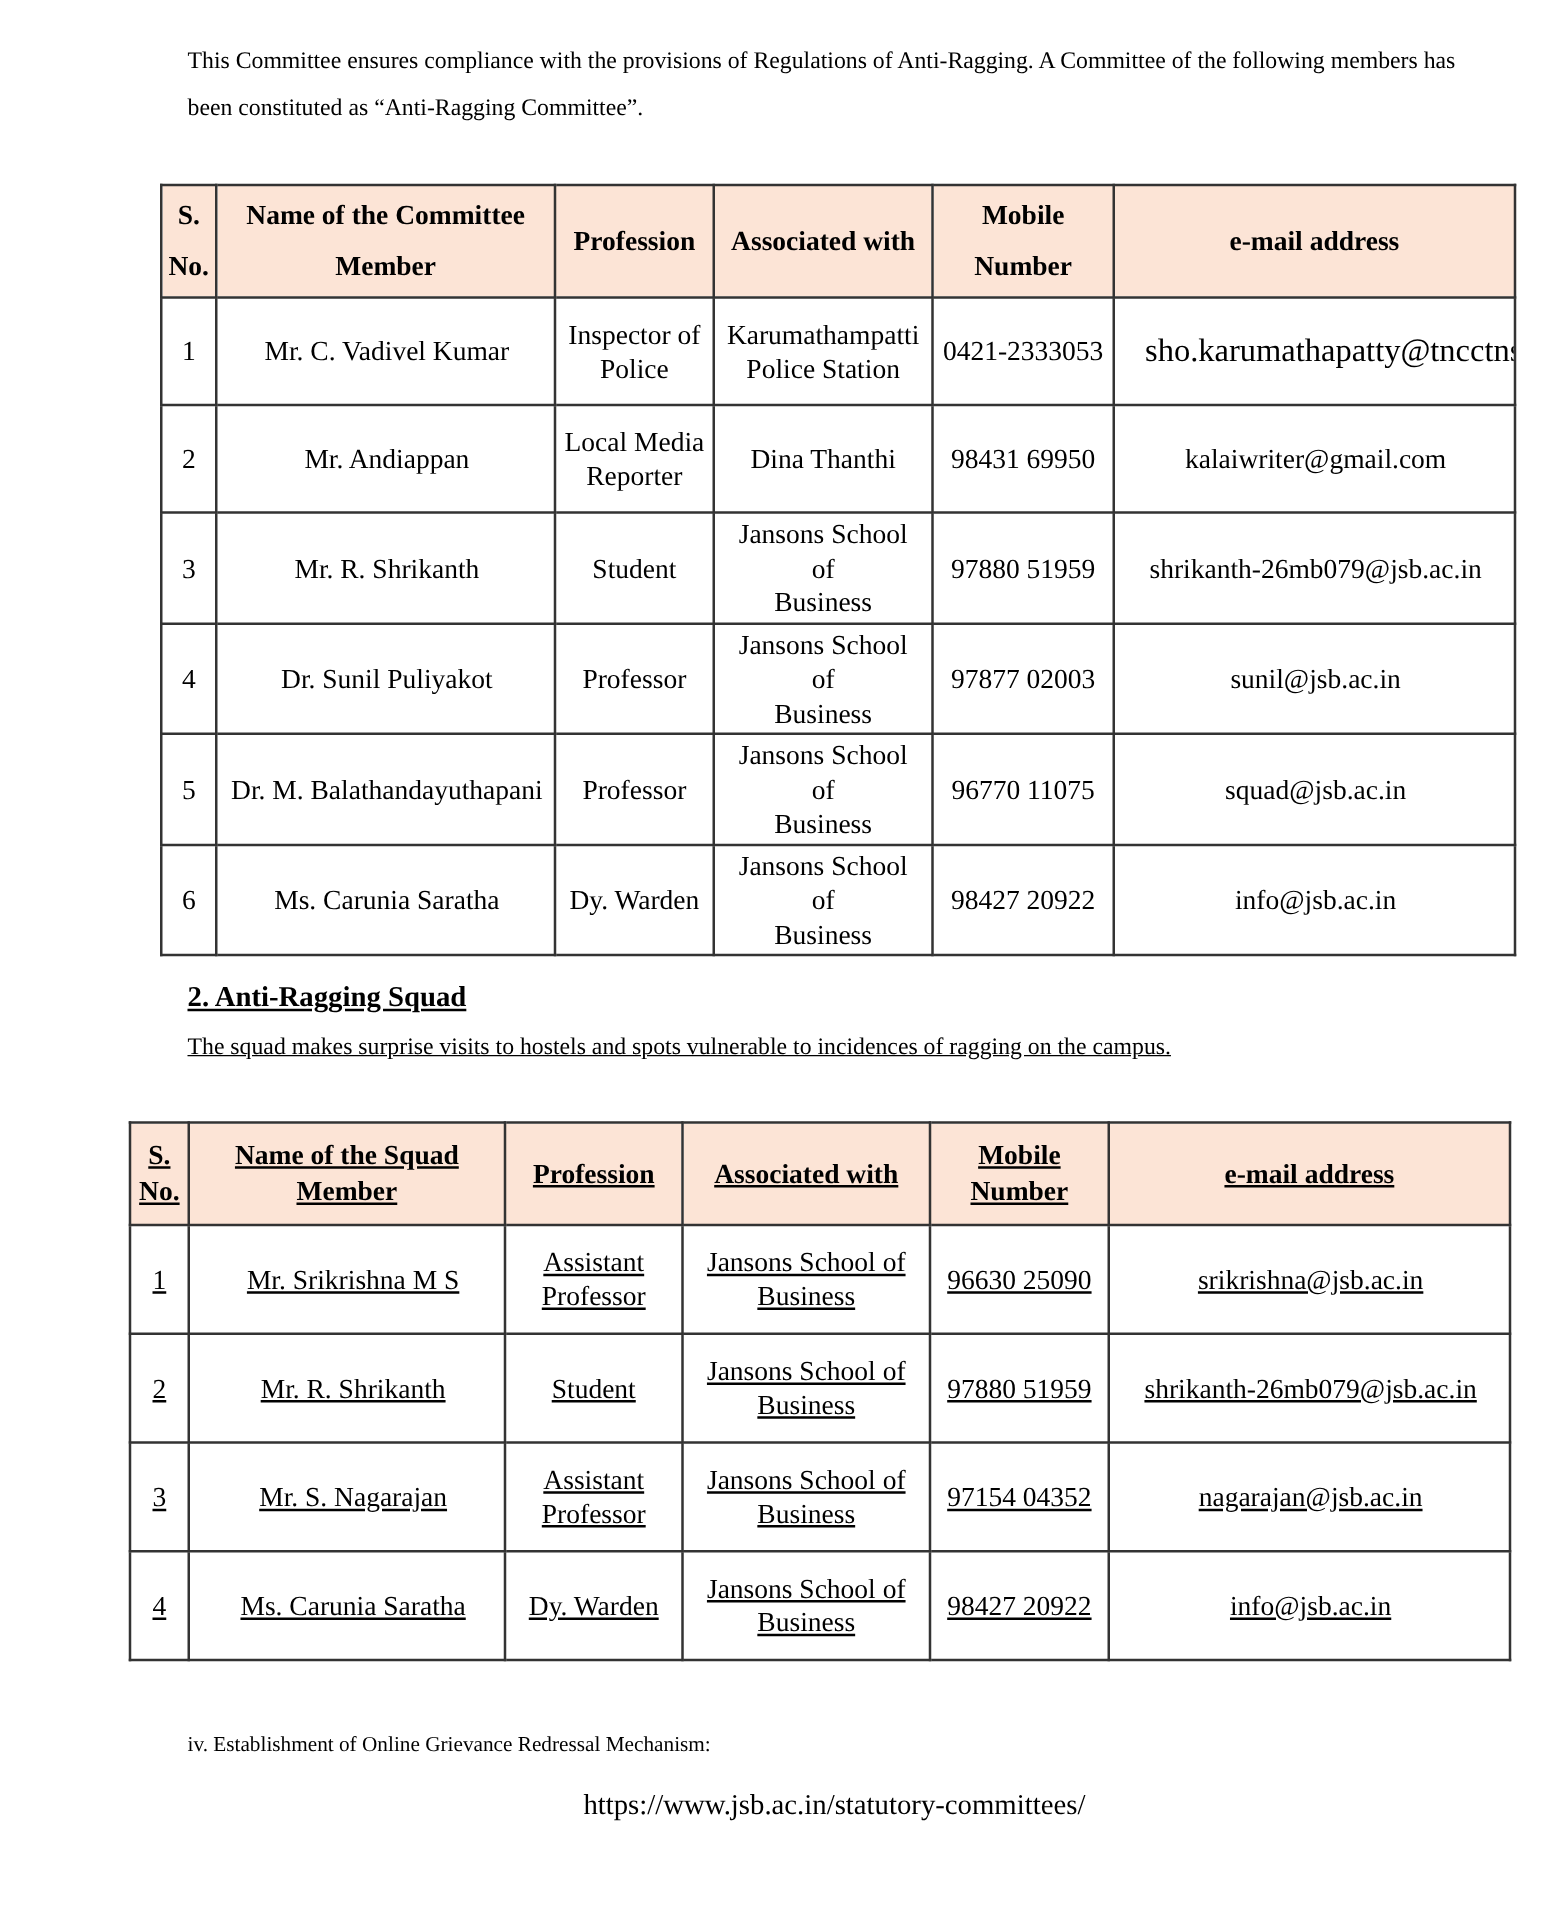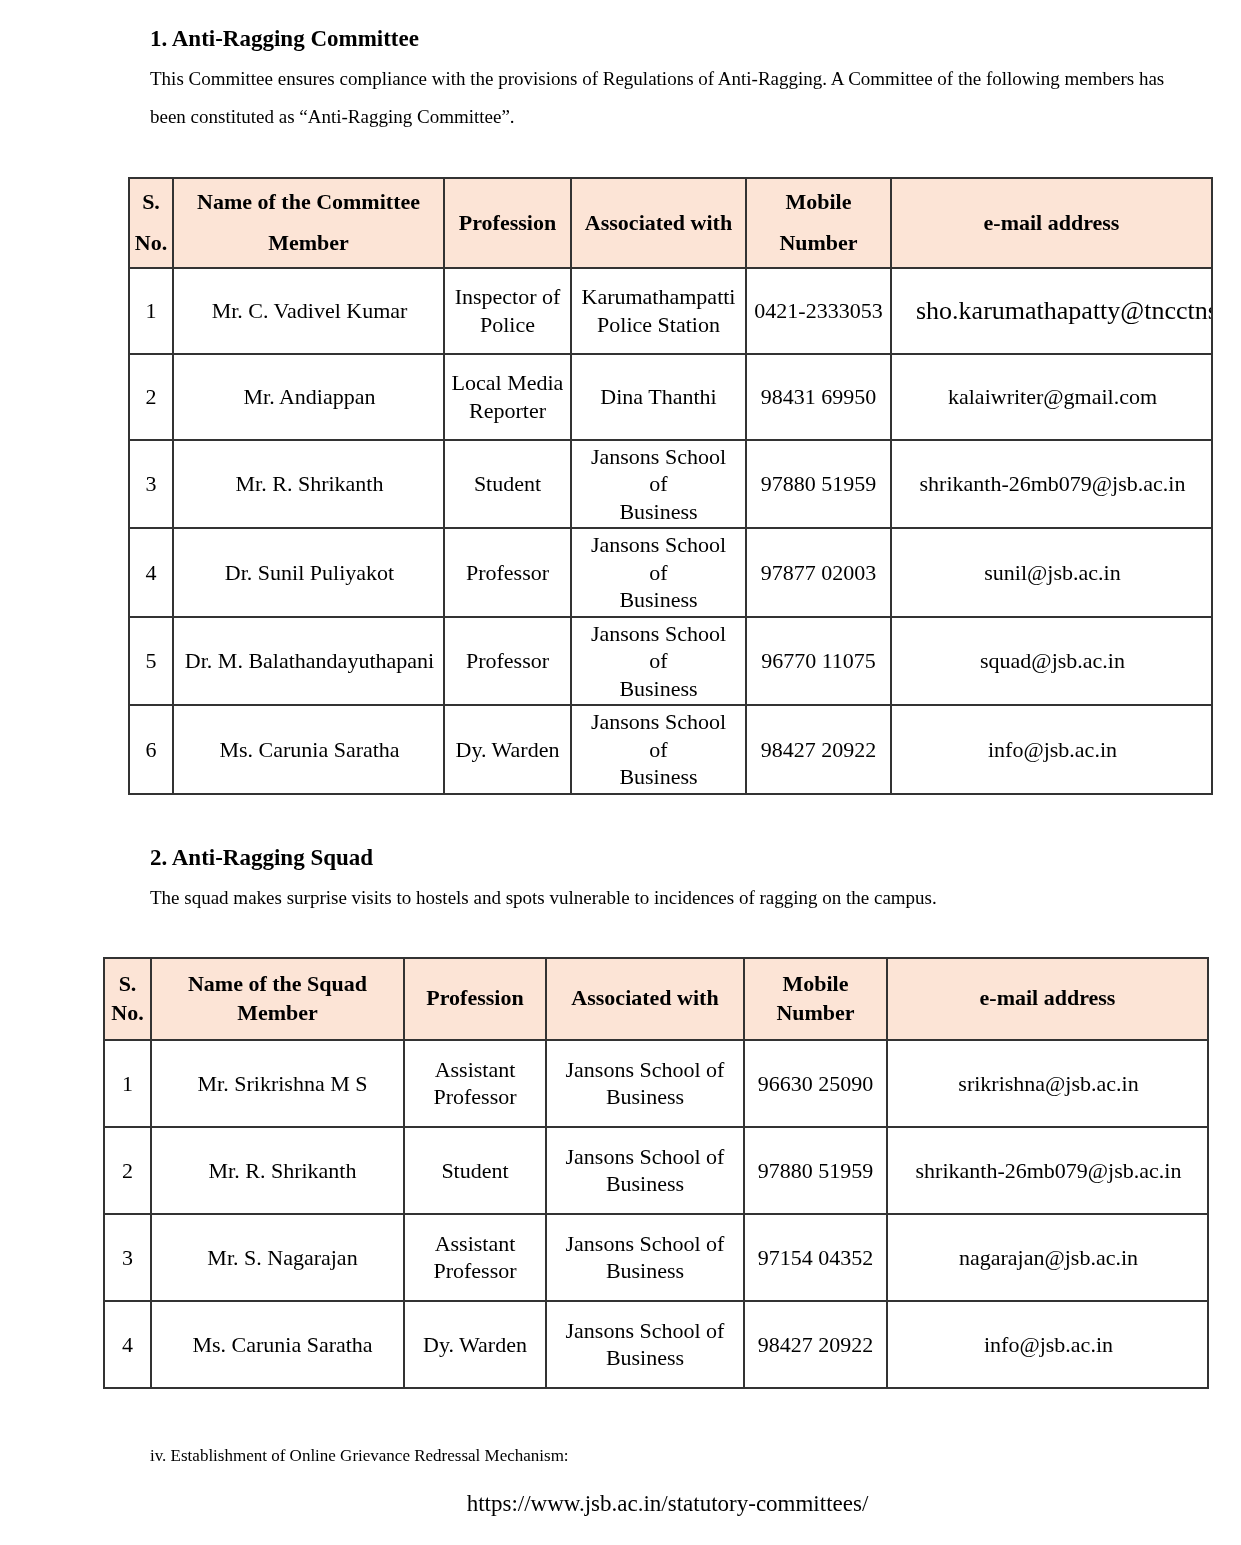--- a/index.html
+++ b/index.html
@@ -70,21 +70,20 @@
     margin: 8px 56px 0 150px;
     text-align: center;
   }
 </style>
 </head>
 <body>
 
 <div class="page">
 
   <section>
-    <h2 class="section-heading">1. Anti-Ragging Committee</h2>
     <p class="body-text">This Committee ensures compliance with the provisions of Regulations of Anti-Ragging. A Committee of the following members has been constituted as “Anti-Ragging Committee”.</p>
 
     <table class="t1">
       <colgroup>
         <col style="width:44px">
           <col style="width:271px">
           <col style="width:127px">
         <col style="width:175px">
           <col style="width:145px">
           <col style="width:321px">
@@ -159,21 +158,21 @@
           <td class="c">Jansons School
 of
 Business</td>
           <td class="c">98427 20922</td>
           <td class="l email">info@jsb.ac.in</td>
         </tr>
       </tbody>
     </table>
   </section>
 
-  <section style="margin-top:48px;">
+  <section style="margin-top:18px;text-decoration:underline;">
     <h2 class="section-heading">2. Anti-Ragging Squad</h2>
     <p class="body-text">The squad makes surprise visits to hostels and spots vulnerable to incidences of ragging on the campus.</p>
 
     <table class="t2">
       <colgroup>
         <col style="width:47px">
           <col style="width:253px">
           <col style="width:142px">
         <col style="width:198px">
           <col style="width:143px">

